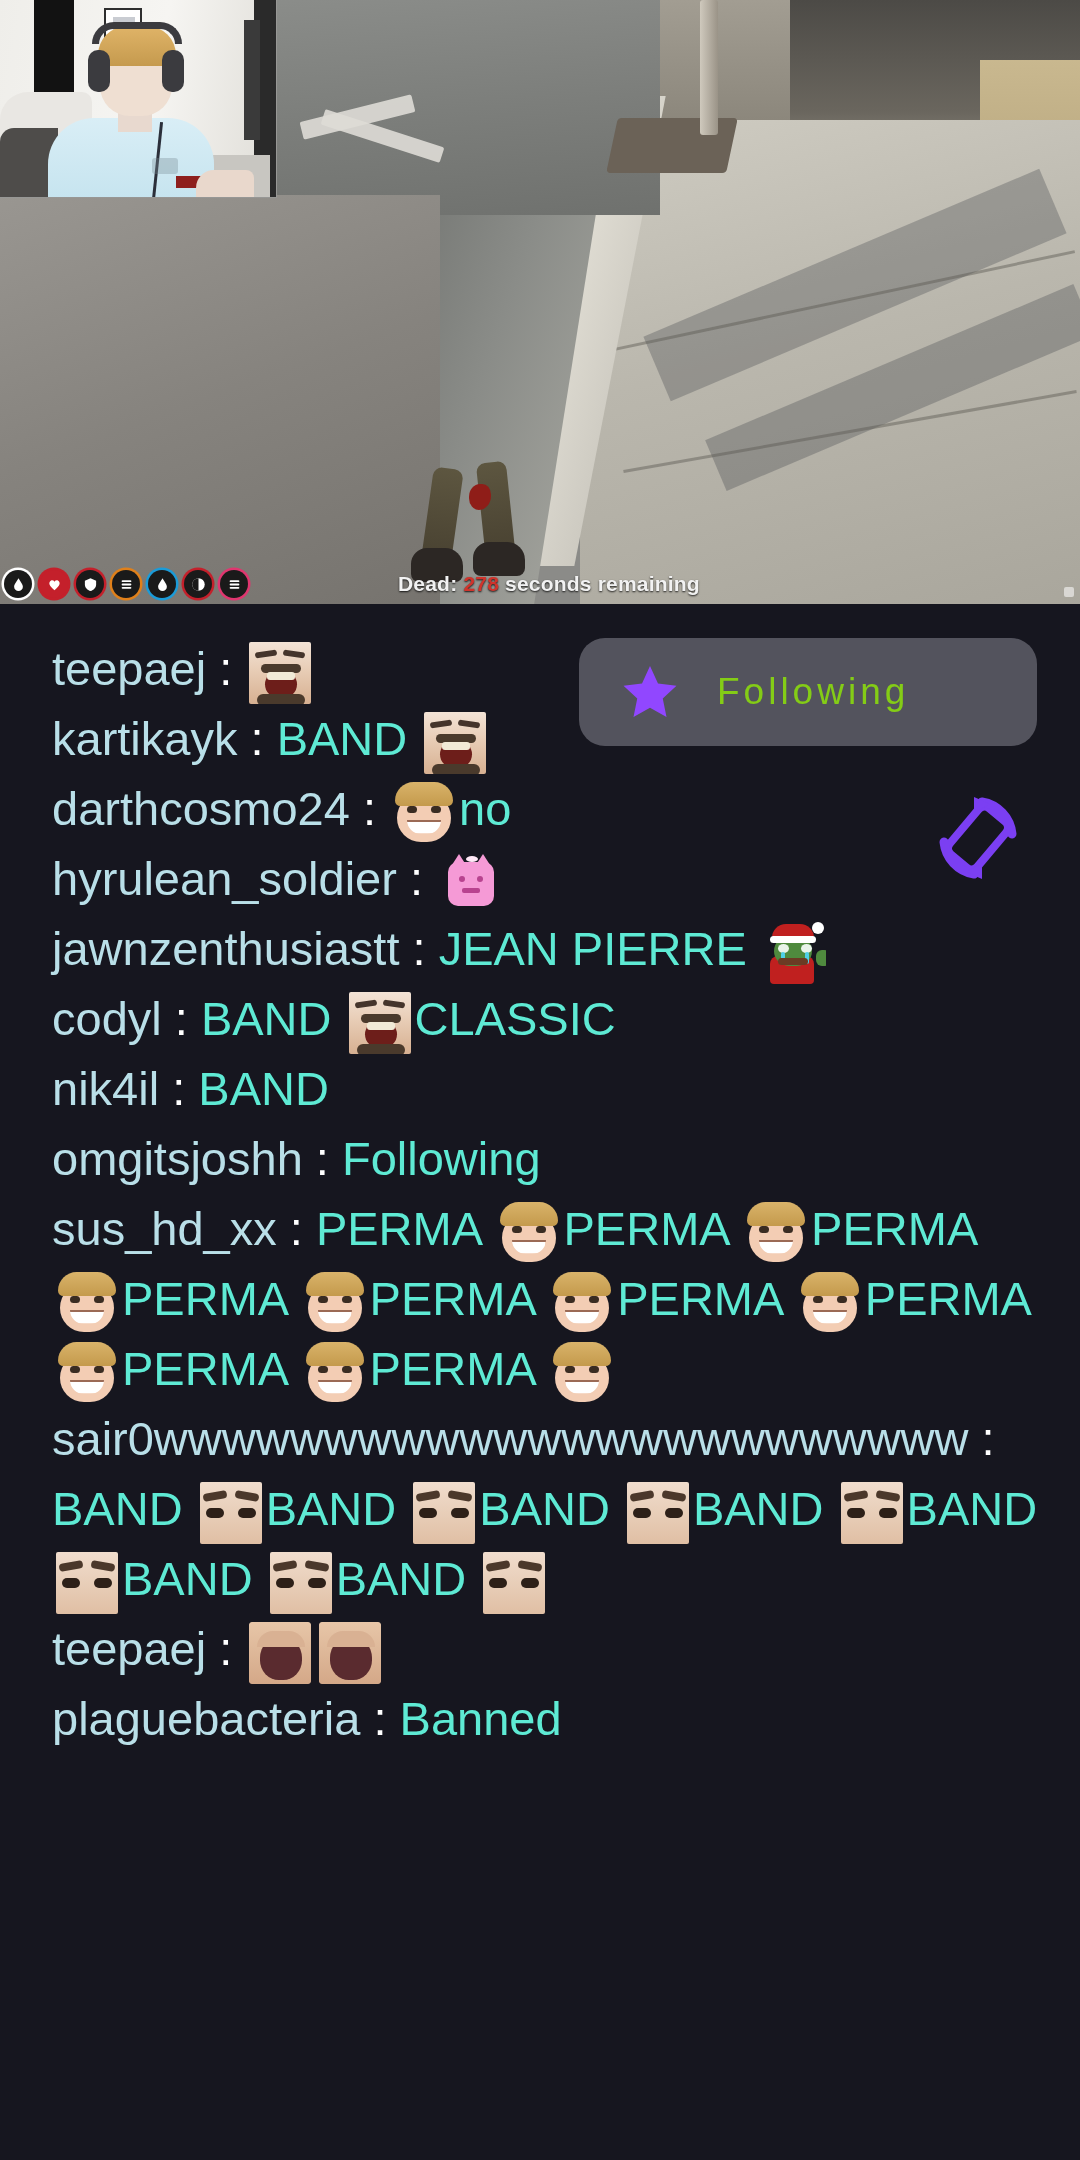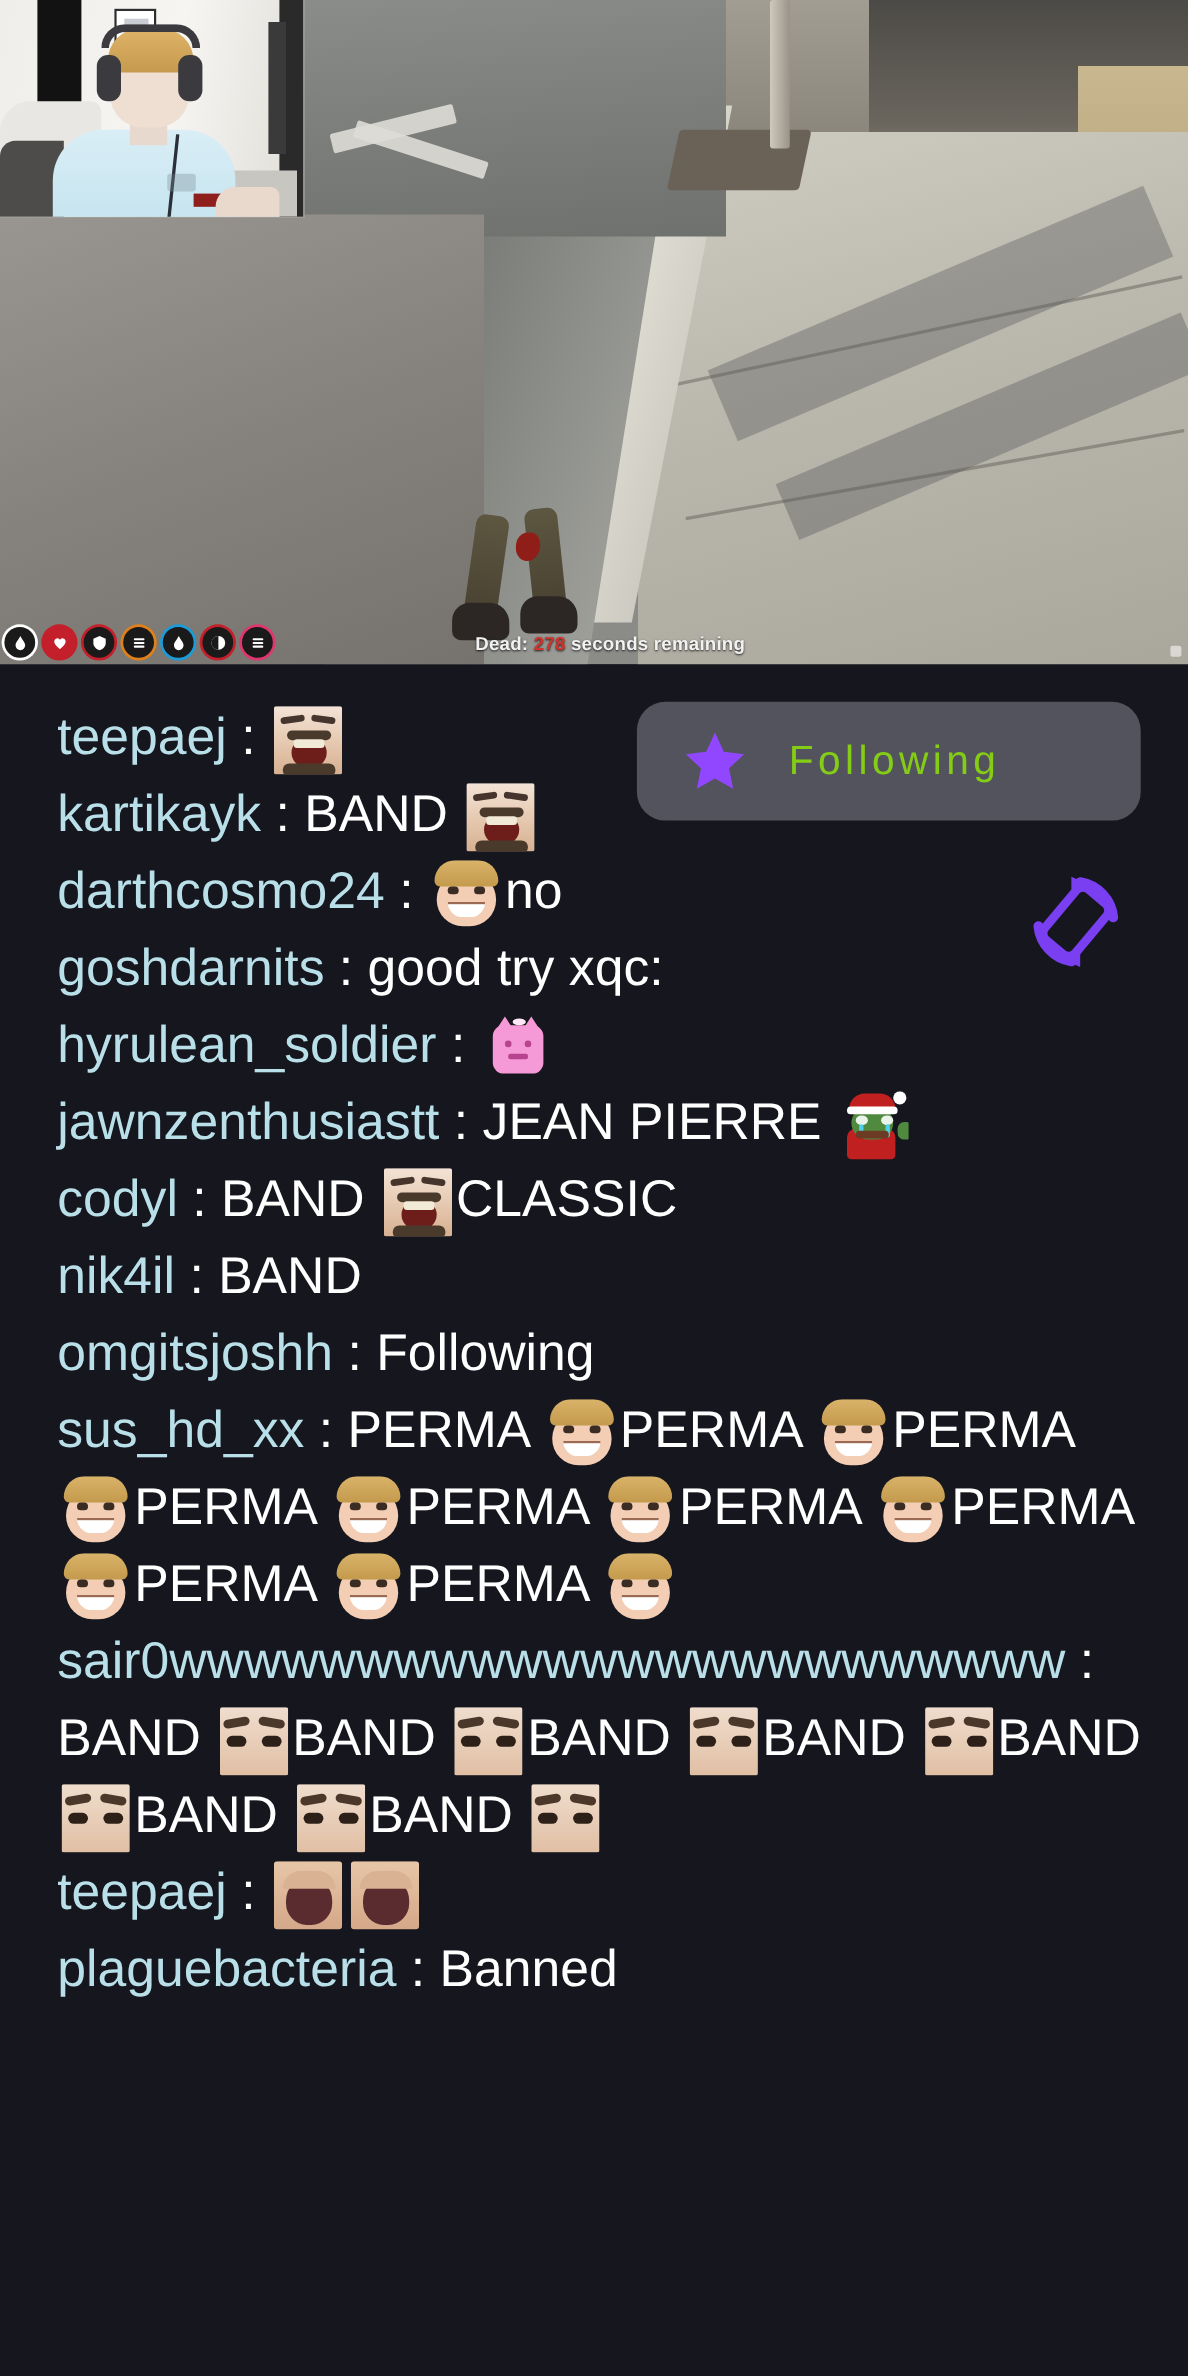--- a/index.html
+++ b/index.html
@@ -158,22 +158,22 @@
     position: absolute; left: 0; bottom: 6px;
     display: flex; align-items: center; gap: 8px; padding-left: 4px;
   }
   .badge {
     width: 28px; height: 28px; border-radius: 50%;
     display: flex; align-items: center; justify-content: center;
     position: relative; flex: 0 0 auto;
   }
 
   #deadtext {
-    position: absolute; left: 432px; bottom: 8px;
-    font-size: 17px; color: #f2f2f2; font-weight: 700;
+    position: absolute; left: 398px; bottom: 8px;
+    font-size: 21px; color: #f2f2f2; font-weight: 700;
     text-shadow: 0 1px 2px rgba(0,0,0,.85);
     letter-spacing: .2px;
   }
   #deadtext .num { color: #d0342c; }
 
   .corner-dot { position: absolute; right: 6px; bottom: 7px; width: 10px; height: 10px; background: rgba(255,255,255,.55); border-radius: 2px; }
 
   
   #chat {
     position: relative;
@@ -184,21 +184,21 @@
   }
   .msg {
     color: #ffffff;
     font-size: 47px;
     line-height: 70px;
     word-wrap: break-word;
     margin-bottom: 0;
   }
   .user { color: #b9dfe8; }
   .sep { color: #ffffff; }
-  .txt { color: #ffffff; }
+  .txt { color: #5eead4; }
 
   
   .emote {
     display: inline-block;
     vertical-align: middle;
     position: relative;
     margin: 0 4px;
     overflow: hidden;
     border-radius: 2px;
   }
@@ -373,21 +373,20 @@
   </div>
 
   <div class="corner-dot"></div>
 </div>
 
 <div id="chat">
   <div id="chatList">
       <div class="msg"><span class="user">teepaej</span><span class="sep"> : </span><span class="emote e-laugh"><span class="face"></span><span class="brow"></span><span class="brow2"></span><span class="stache"></span><span class="mouth"></span><span class="teeth"></span><span class="beard"></span></span></div>
       <div class="msg"><span class="user">kartikayk</span><span class="sep"> : </span><span class="txt">BAND </span><span class="emote e-laugh"><span class="face"></span><span class="brow"></span><span class="brow2"></span><span class="stache"></span><span class="mouth"></span><span class="teeth"></span><span class="beard"></span></span></div>
       <div class="msg"><span class="user">darthcosmo24</span><span class="sep"> : </span><span class="emote e-blonde"><span class="f"></span><span class="h"></span><span class="ey l"></span><span class="ey r"></span><span class="sm"></span></span><span class="txt">no </span></div>
-      <div class="msg"><span class="user">goshdarnits</span><span class="sep"> : </span><span class="txt">good try xqc: </span></div>
       <div class="msg"><span class="user">hyrulean_soldier</span><span class="sep"> : </span><span class="emote e-pig"><span class="ear l"></span><span class="ear r"></span><span class="bd"></span><span class="hl"></span><span class="ey l"></span><span class="ey r"></span><span class="mo"></span></span></div>
       <div class="msg"><span class="user">jawnzenthusiastt</span><span class="sep"> : </span><span class="txt">JEAN PIERRE </span><span class="emote e-santafrog"><span class="body"></span><span class="hand"></span><span class="head"></span><span class="eye l"></span><span class="eye r"></span><span class="tear l"></span><span class="tear r"></span><span class="mouth"></span><span class="hat"></span><span class="hatbrim"></span><span class="pom"></span></span></div>
       <div class="msg"><span class="user">codyl</span><span class="sep"> : </span><span class="txt">BAND </span><span class="emote e-laugh"><span class="face"></span><span class="brow"></span><span class="brow2"></span><span class="stache"></span><span class="mouth"></span><span class="teeth"></span><span class="beard"></span></span><span class="txt">CLASSIC </span></div>
       <div class="msg"><span class="user">nik4il</span><span class="sep"> : </span><span class="txt">BAND </span></div>
       <div class="msg"><span class="user">omgitsjoshh</span><span class="sep"> : </span><span class="txt">Following </span></div>
       <div class="msg"><span class="user">sus_hd_xx</span><span class="sep"> : </span><span class="txt">PERMA </span><span class="emote e-blonde"><span class="f"></span><span class="h"></span><span class="ey l"></span><span class="ey r"></span><span class="sm"></span></span><span class="txt">PERMA </span><span class="emote e-blonde"><span class="f"></span><span class="h"></span><span class="ey l"></span><span class="ey r"></span><span class="sm"></span></span><span class="txt">PERMA </span><span class="emote e-blonde"><span class="f"></span><span class="h"></span><span class="ey l"></span><span class="ey r"></span><span class="sm"></span></span><span class="txt">PERMA </span><span class="emote e-blonde"><span class="f"></span><span class="h"></span><span class="ey l"></span><span class="ey r"></span><span class="sm"></span></span><span class="txt">PERMA </span><span class="emote e-blonde"><span class="f"></span><span class="h"></span><span class="ey l"></span><span class="ey r"></span><span class="sm"></span></span><span class="txt">PERMA </span><span class="emote e-blonde"><span class="f"></span><span class="h"></span><span class="ey l"></span><span class="ey r"></span><span class="sm"></span></span><span class="txt">PERMA </span><span class="emote e-blonde"><span class="f"></span><span class="h"></span><span class="ey l"></span><span class="ey r"></span><span class="sm"></span></span><span class="txt">PERMA </span><span class="emote e-blonde"><span class="f"></span><span class="h"></span><span class="ey l"></span><span class="ey r"></span><span class="sm"></span></span><span class="txt">PERMA </span><span class="emote e-blonde"><span class="f"></span><span class="h"></span><span class="ey l"></span><span class="ey r"></span><span class="sm"></span></span></div>
       <div class="msg"><span class="user">sair0wwwwwwwwwwwwwwwwwwwwwwww</span><span class="sep"> : </span><span class="txt">BAND </span><span class="emote e-eyes"><span class="sk"></span><span class="br l"></span><span class="br r"></span><span class="ee l"></span><span class="ee r"></span></span><span class="txt">BAND </span><span class="emote e-eyes"><span class="sk"></span><span class="br l"></span><span class="br r"></span><span class="ee l"></span><span class="ee r"></span></span><span class="txt">BAND </span><span class="emote e-eyes"><span class="sk"></span><span class="br l"></span><span class="br r"></span><span class="ee l"></span><span class="ee r"></span></span><span class="txt">BAND </span><span class="emote e-eyes"><span class="sk"></span><span class="br l"></span><span class="br r"></span><span class="ee l"></span><span class="ee r"></span></span><span class="txt">BAND </span><span class="emote e-eyes"><span class="sk"></span><span class="br l"></span><span class="br r"></span><span class="ee l"></span><span class="ee r"></span></span><span class="txt">BAND </span><span class="emote e-eyes"><span class="sk"></span><span class="br l"></span><span class="br r"></span><span class="ee l"></span><span class="ee r"></span></span><span class="txt">BAND </span><span class="emote e-eyes"><span class="sk"></span><span class="br l"></span><span class="br r"></span><span class="ee l"></span><span class="ee r"></span></span></div>
       <div class="msg"><span class="user">teepaej</span><span class="sep"> : </span><span class="emote e-mouth"><span class="sk"></span><span class="hole"></span><span class="lip"></span></span><span class="emote e-mouth"><span class="sk"></span><span class="hole"></span><span class="lip"></span></span></div>
       <div class="msg"><span class="user">plaguebacteria</span><span class="sep"> : </span><span class="txt">Banned </span></div>
     </div>

